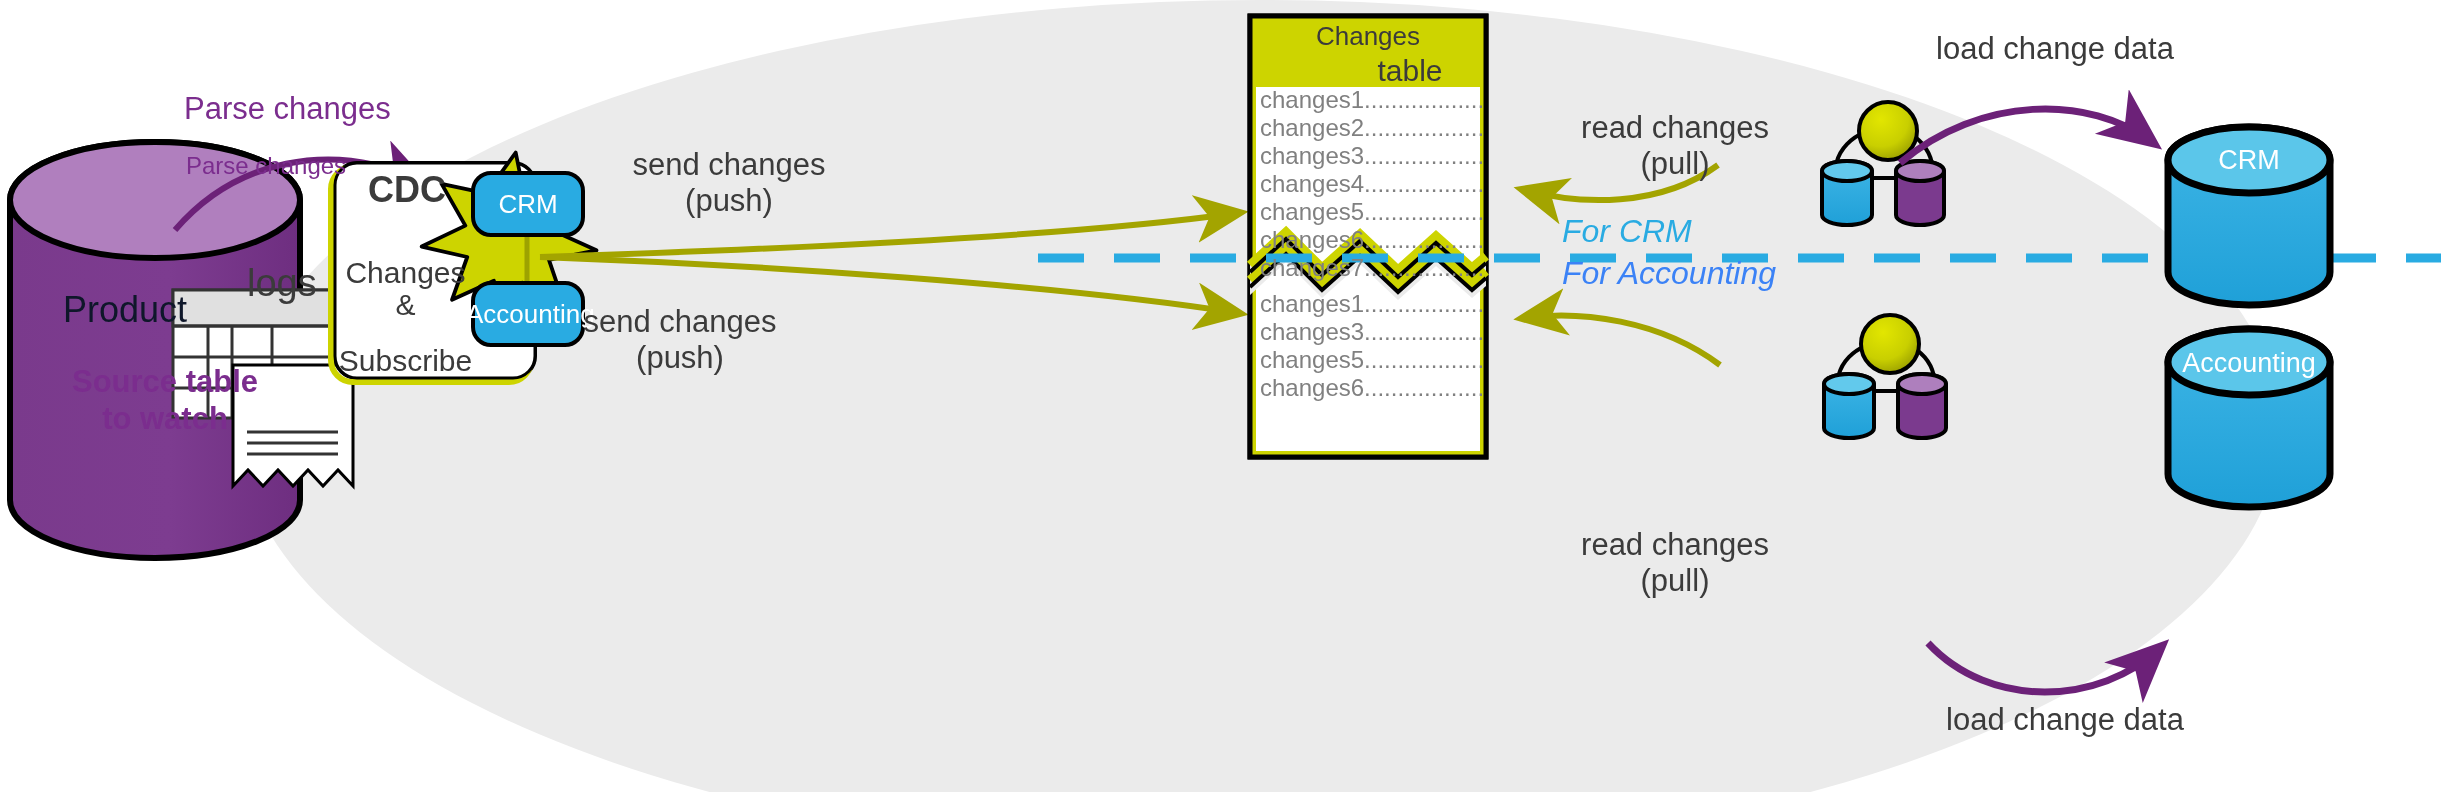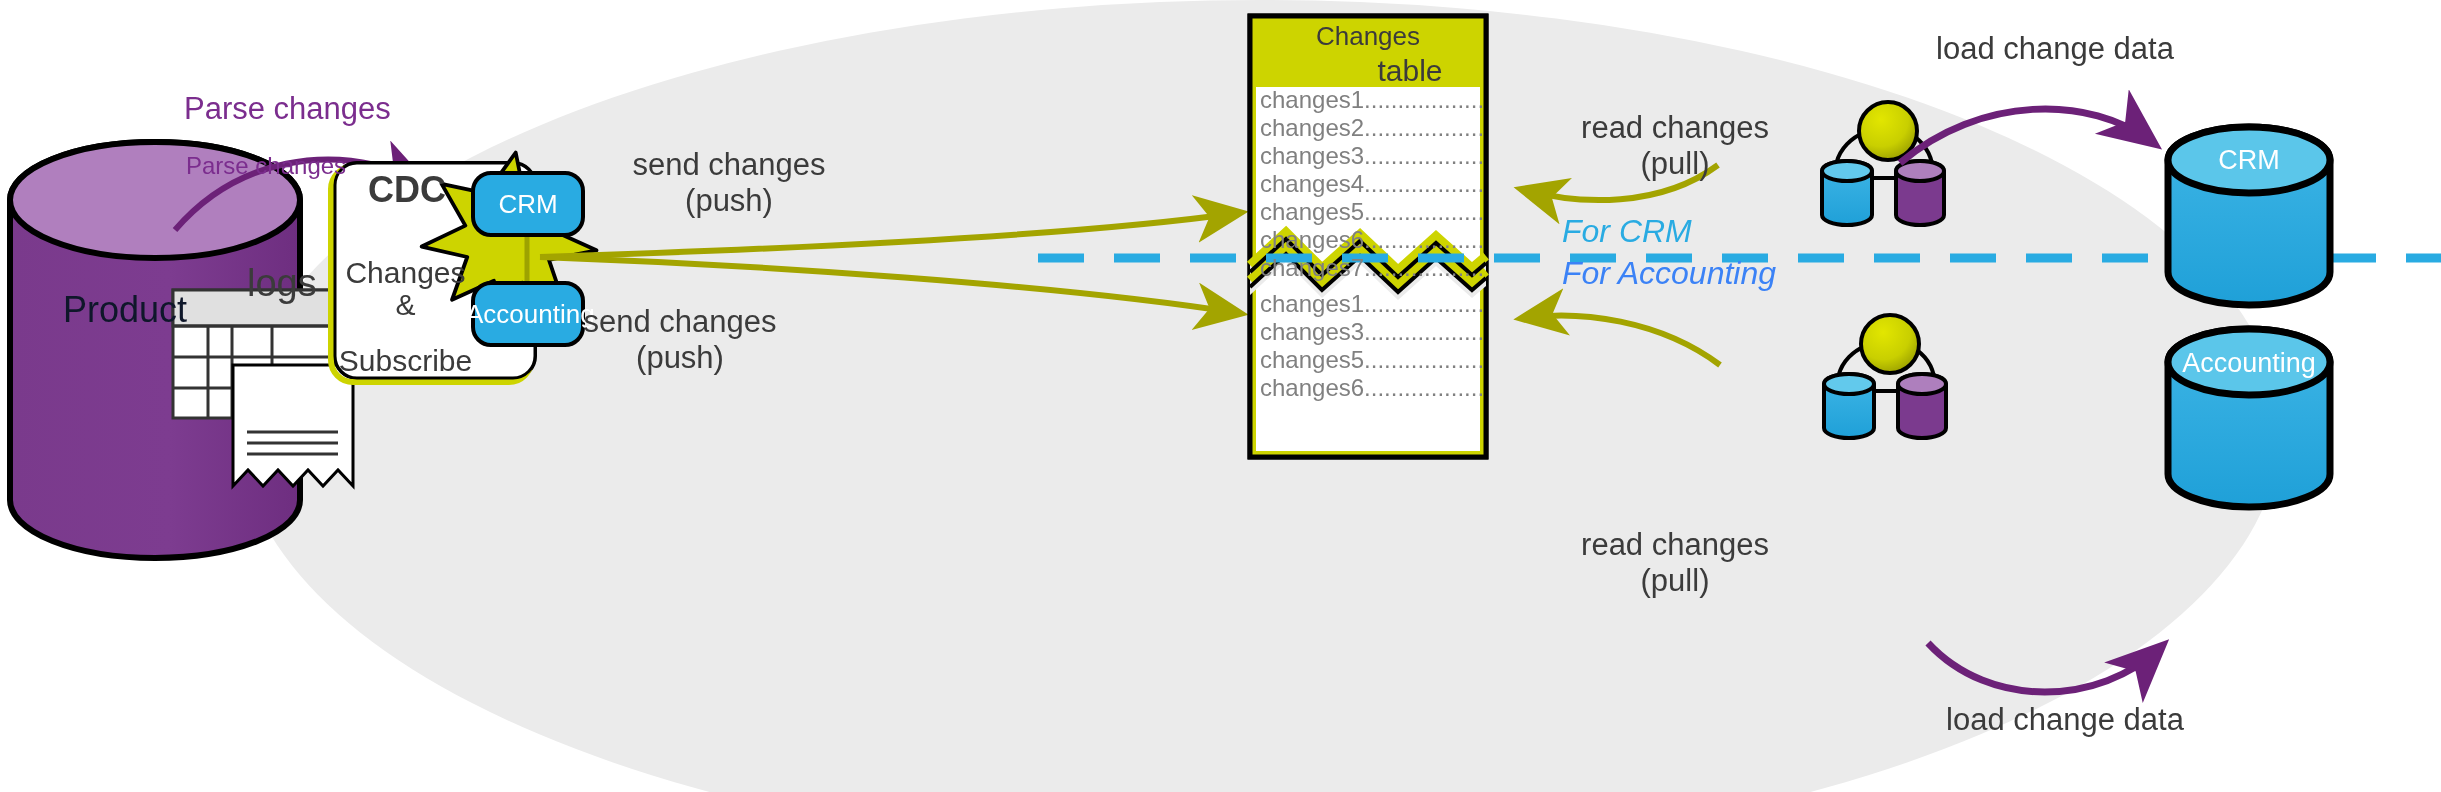--- a/index.html
+++ b/index.html
@@ -145,20 +145,22 @@
     <g>
       <path d="M2168 362 A81 33 0 0 1 2330 362 L2330 474 A81 33 0 0 1 2168 474 Z" fill="url(#gBlueSide)" stroke="#000" stroke-width="7"></path>
       <ellipse cx="2249" cy="362" rx="81" ry="33" fill="#5BC6EA" stroke="#000" stroke-width="7"></ellipse>
     </g>
   </svg>
 
   <div class="txt center" style="left:35px;top:290px;width:180px;color:#0f172a;font-size:36px;">Product</div>
 
   <div class="txt" style="left:247px;top:262px;color:#3B3B3B;font-size:38px;">logs</div>
 
+  <div class="txt center" style="left:0px;top:365px;width:330px;color:#7B2D8E;font-size:31px;font-weight:bold;">Source table</div>
+  <div class="txt center" style="left:0px;top:402px;width:330px;color:#7B2D8E;font-size:31px;font-weight:bold;">to watch</div>
 
   <div class="txt" style="left:184px;top:92px;color:#7B2D8E;font-size:31px;">Parse changes</div>
   <div class="txt" style="left:186px;top:153px;color:#7B2D8E;font-size:24px;">Parse changes</div>
 
   <div class="txt" style="left:368px;top:170px;color:#3B3B3B;font-size:36px;font-weight:bold;">CDC</div>
   <div class="txt center" style="left:338px;top:256px;width:135px;color:#3B3B3B;font-size:30px;">Changes</div>
   <div class="txt center" style="left:338px;top:288px;width:135px;color:#3B3B3B;font-size:30px;">&amp;</div>
   <div class="txt center" style="left:338px;top:320px;width:135px;color:#3B3B3B;font-size:30px;margin-top:24px;">Subscribe</div>
 
   <div class="txt center" style="left:473px;top:190px;width:110px;color:#fff;font-size:26px;">CRM</div>

